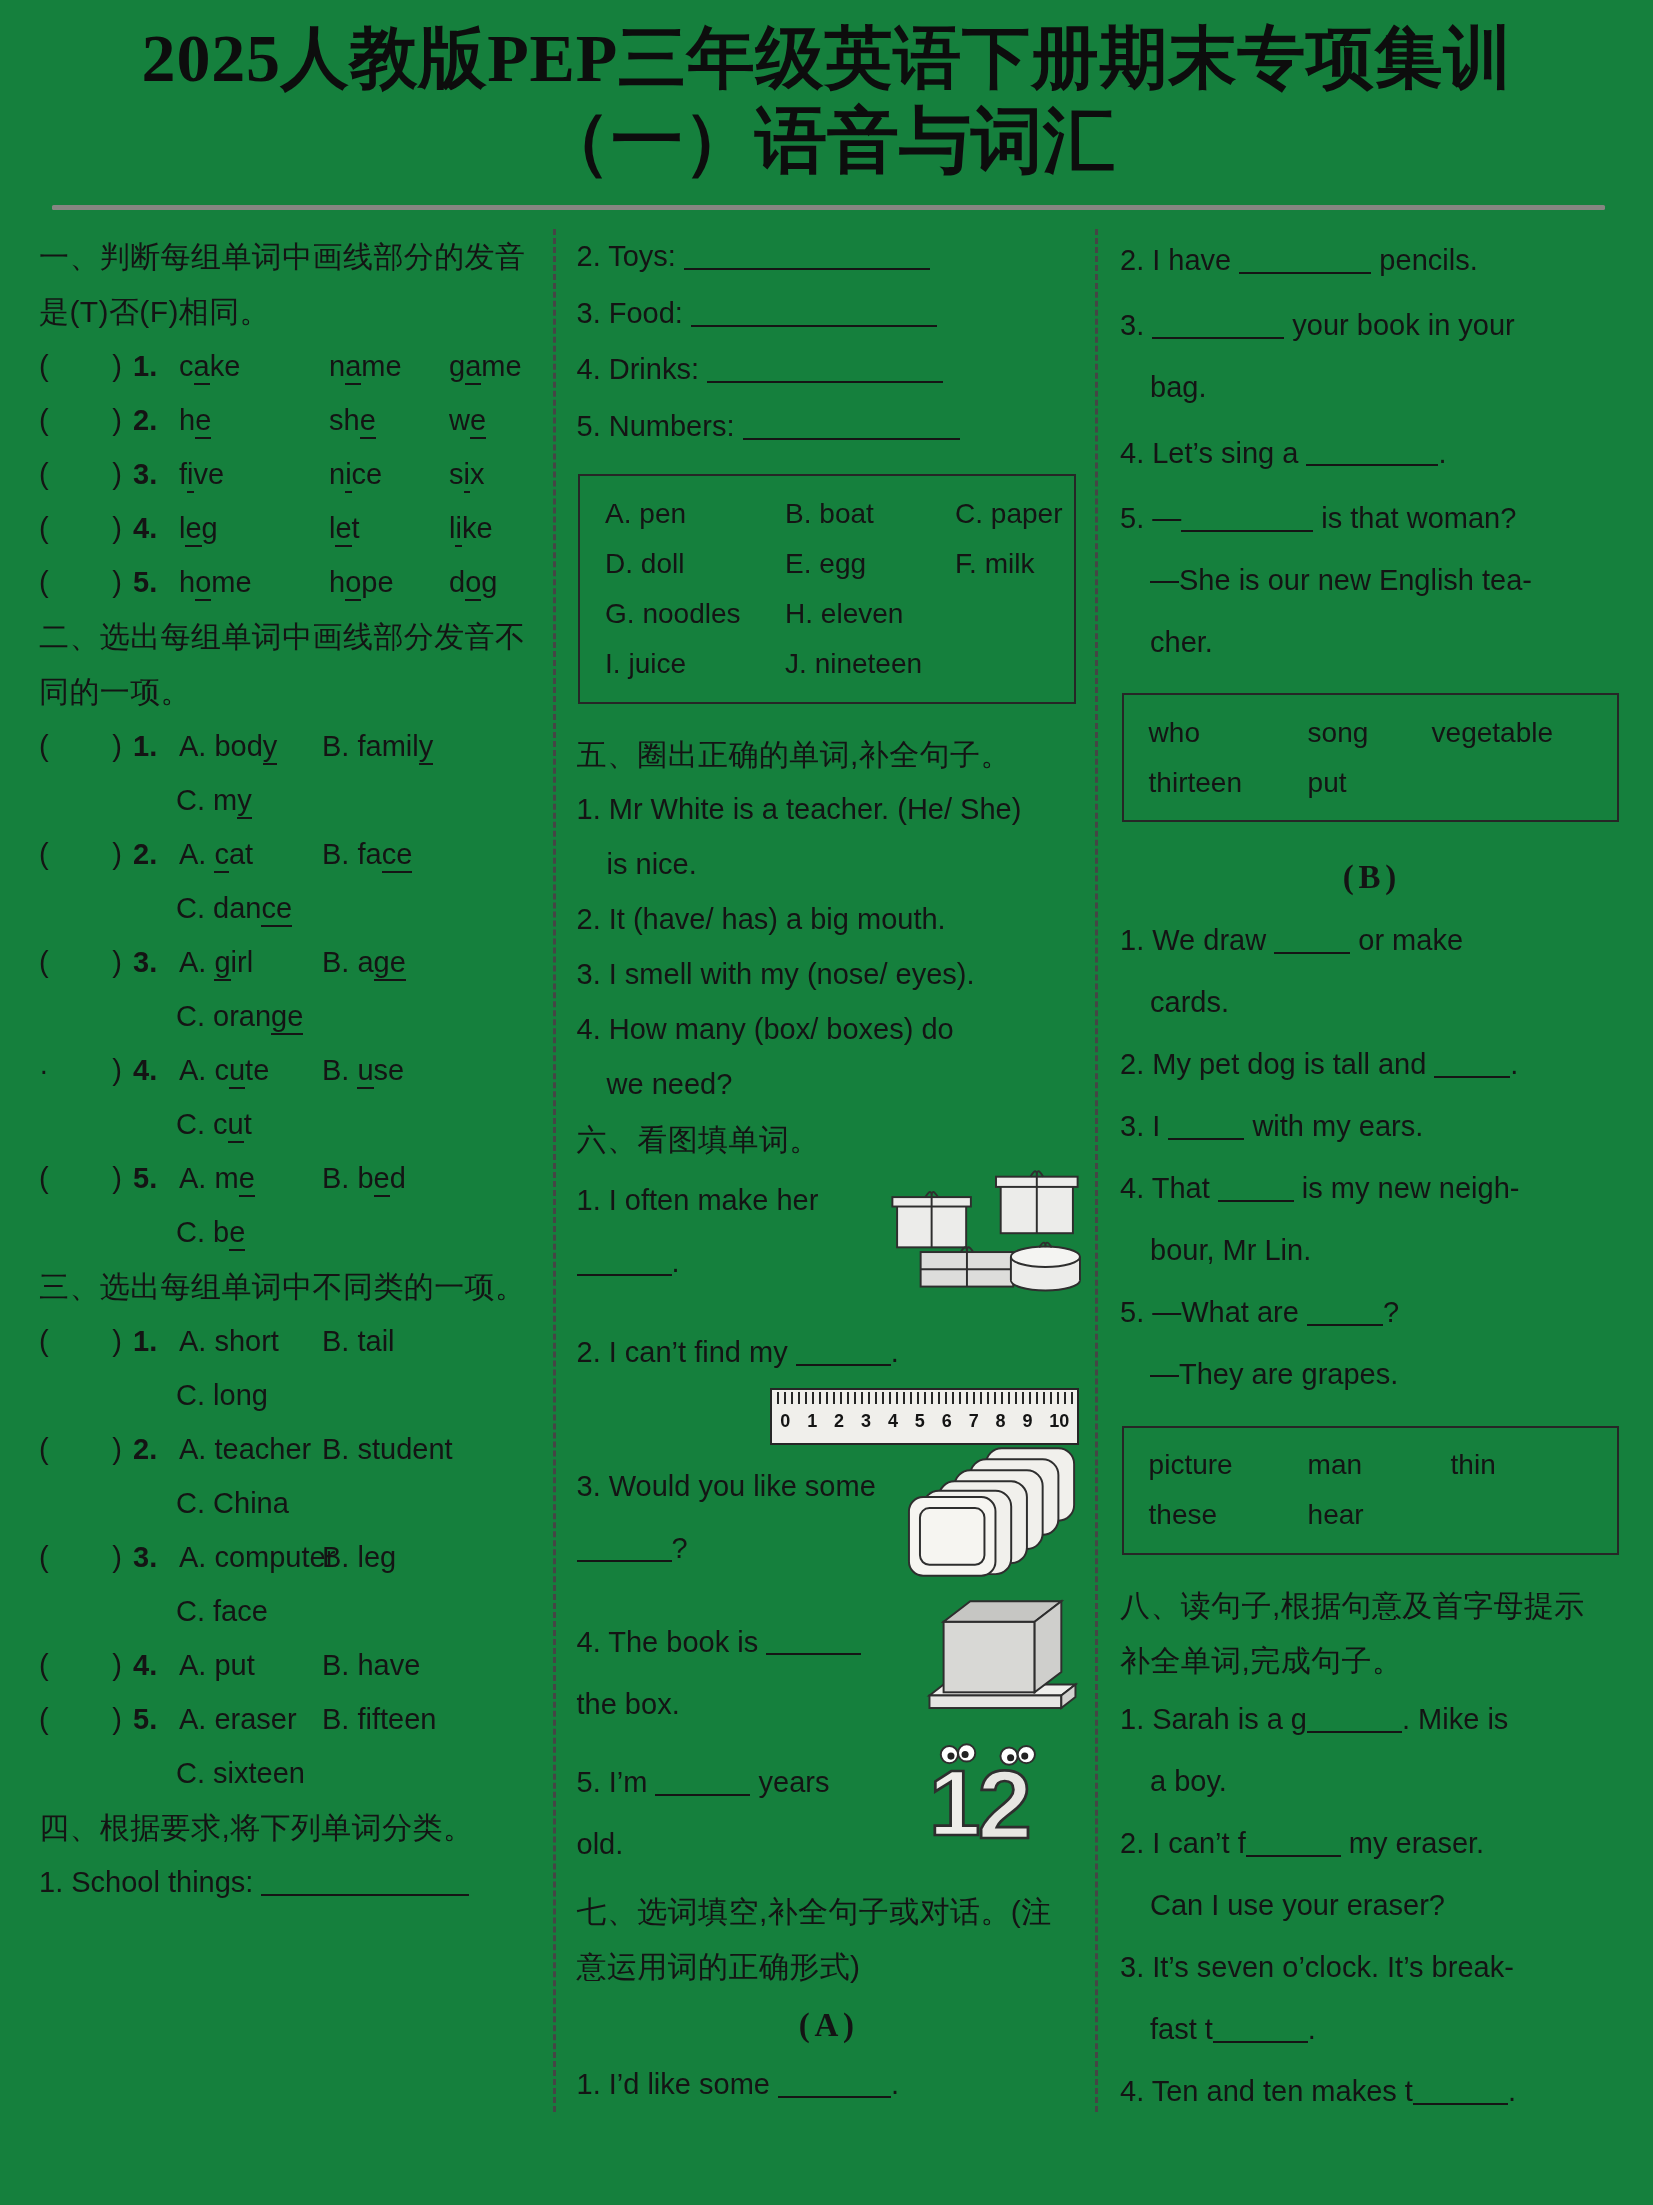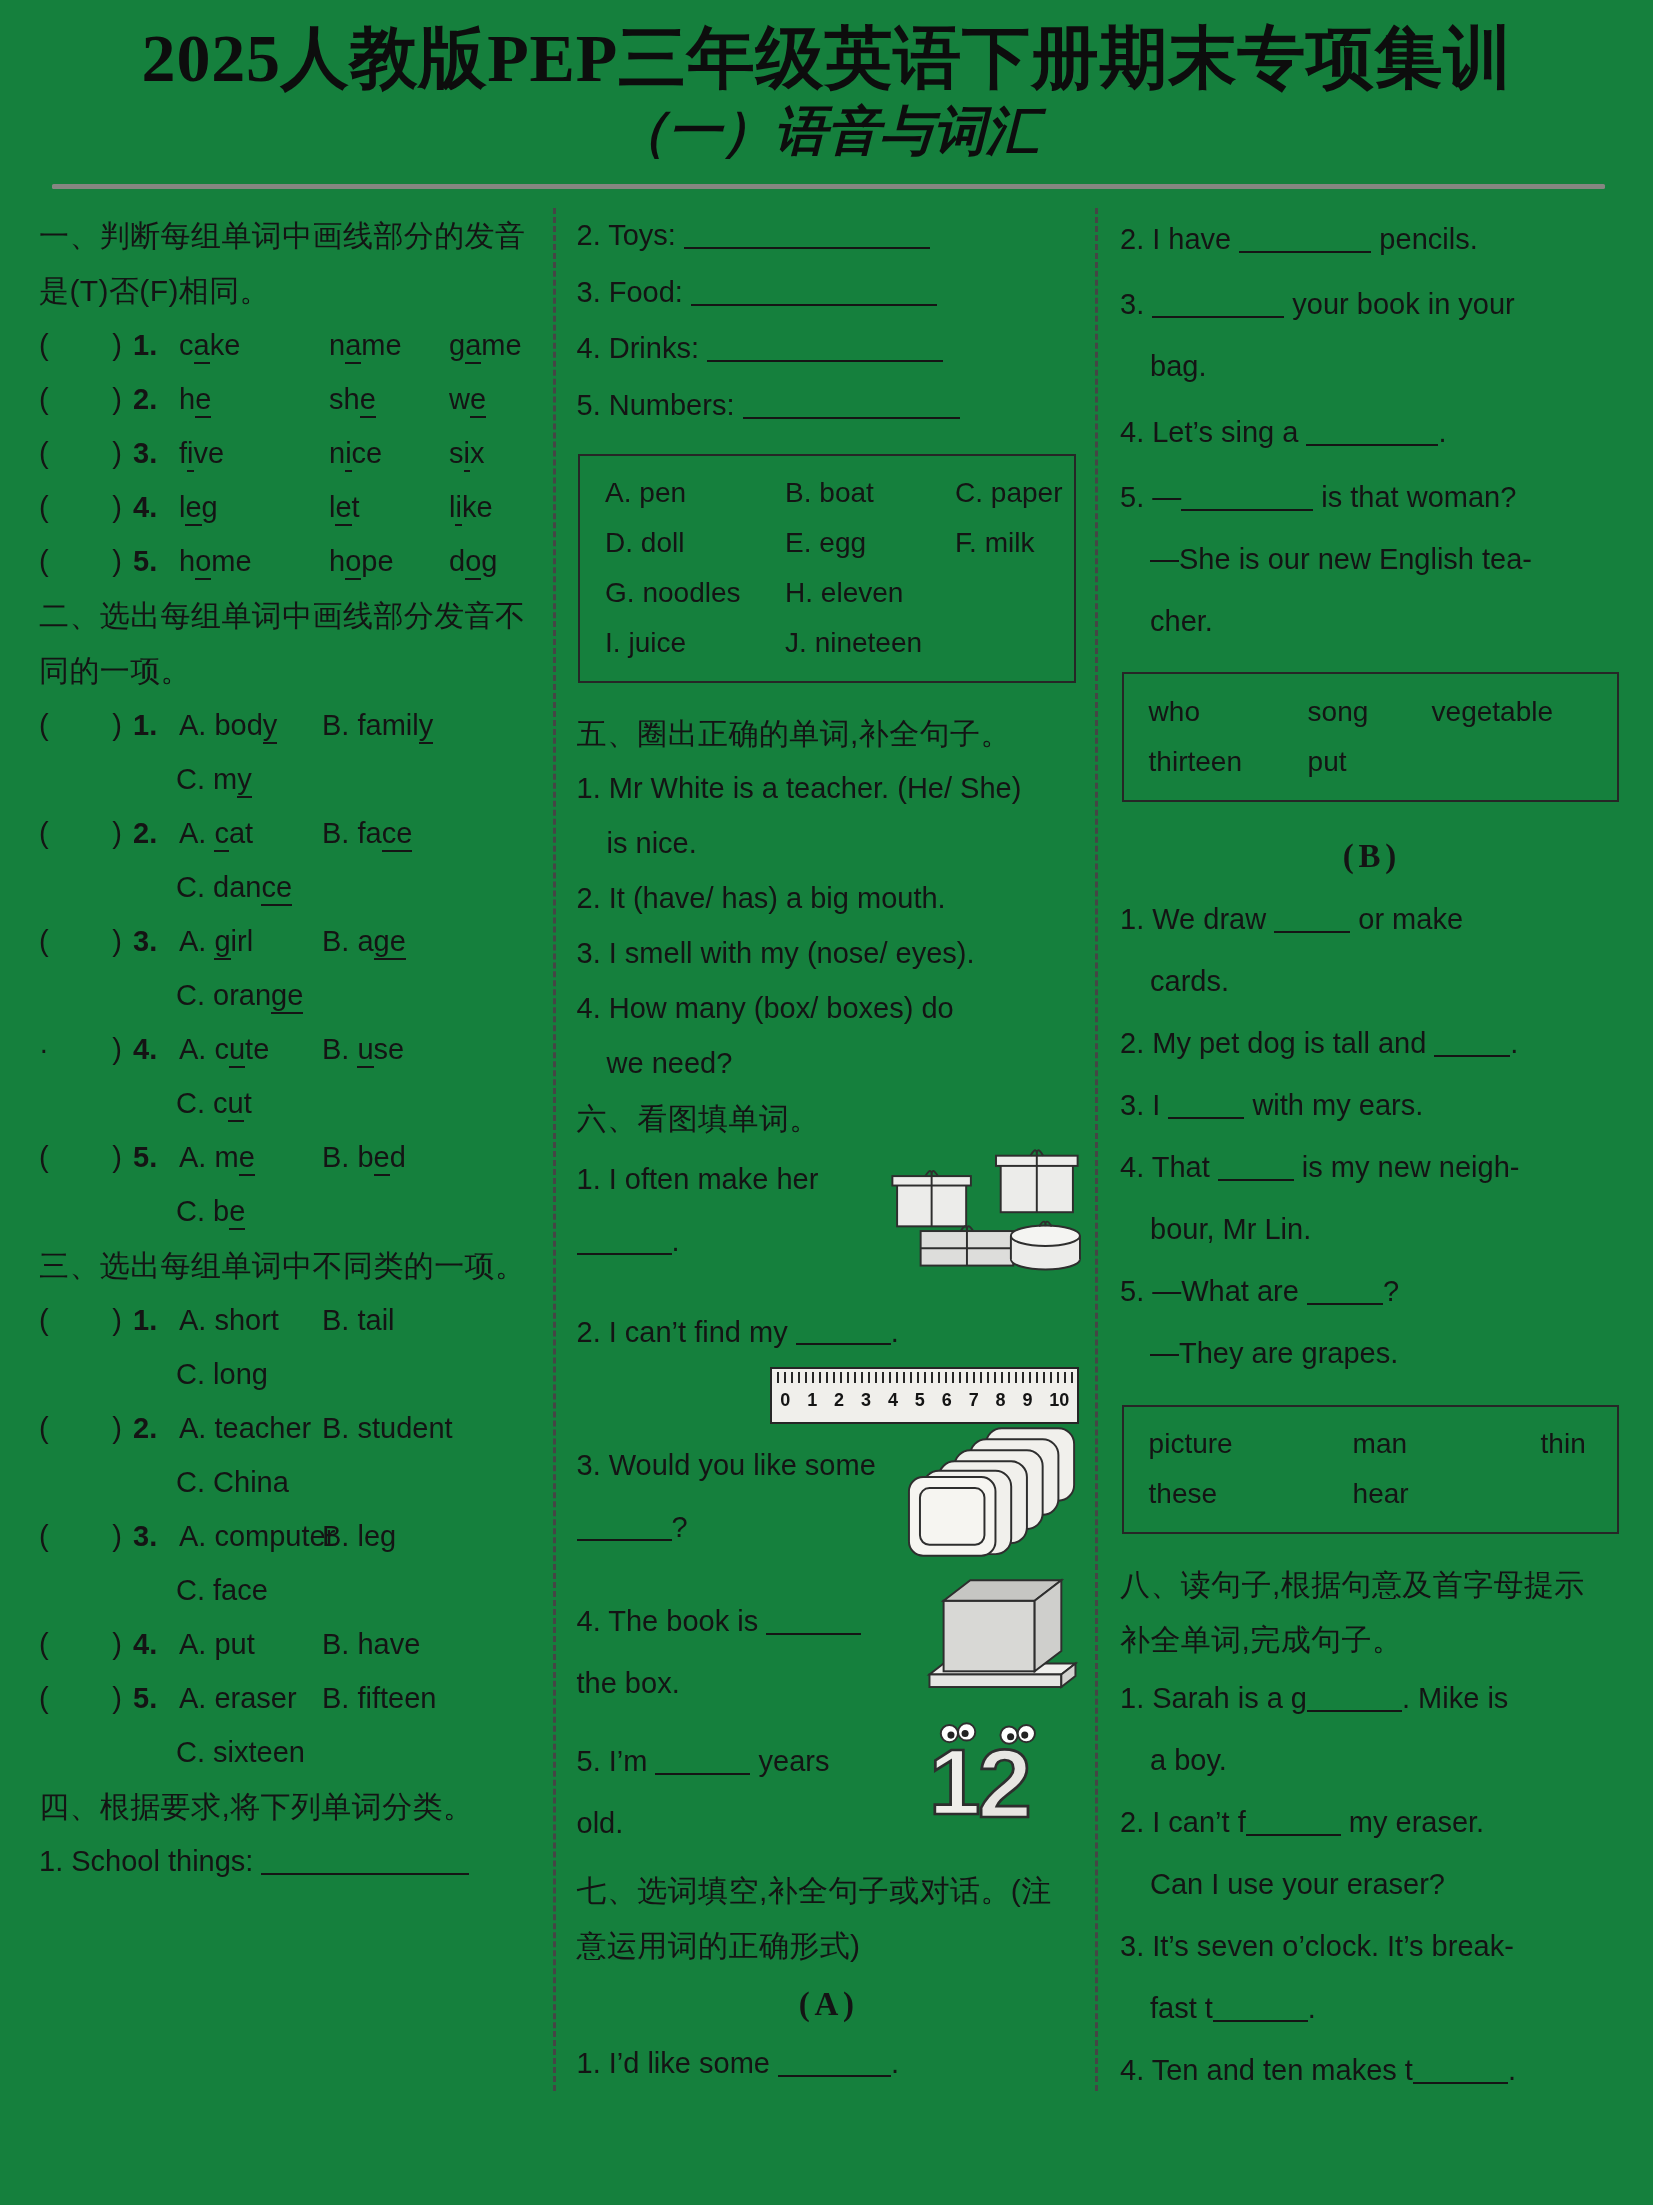--- a/index.html
+++ b/index.html
@@ -1,20 +1,20 @@
 <!DOCTYPE html>
 <html style="font-size:12.6px"><head>
 <meta charset="utf-8">
 <style>
   html,body{margin:0;padding:0;background:#e9e9e6;}
   .page{width:1654px;height:2205px;background:#15803d;color:#141414;
         font-family:"Liberation Sans","DejaVu Sans",sans-serif;overflow:hidden;position:relative;}
   .title{text-align:center;font-family:"Liberation Serif","DejaVu Serif",serif;font-weight:900;color:#0d0d0d;}
   .title .l1{font-size:68px;padding-top:19px;letter-spacing:0.8px;line-height:1.15;}
-  .title .l2{font-size:53px;margin-top:4.7px;line-height:1.1;font-style:italic;}
+  .title .l2{font-size:72px;margin-top:4.7px;line-height:1.1;}
   .divider{height:5.5px;background:#868682;margin:23.6px 49px 0 52px;border-radius:1.6px;}
   .columns{display:flex;align-items:flex-start;padding:19px 27px 0 39px;box-sizing:border-box;}
   .col{box-sizing:border-box;font-size:29px;}
   .col-1{width:514px;padding-right:7.9px;}
   .col-2{width:545px;border-left:3.2px dashed #454545;border-right:3.2px dashed #454545;padding:0 14px 0 20.5px;}
   .col-3{flex:1;padding-left:22px;padding-right:3.2px;}
   
   .h .hline{line-height:55px;font-size:30px;font-weight:normal;letter-spacing:0.4px;white-space:nowrap;}
   
   .row{display:flex;align-items:baseline;line-height:54px;white-space:nowrap;}
@@ -27,21 +27,21 @@
   .s .sline{line-height:55px;white-space:nowrap;}
   .col-3 .s .sline{line-height:62px;}
   .s .sline.ind{padding-left:30px;}
   .sp145{margin-bottom:1.6px;}
   .sp90{margin-bottom:3.2px;}
   
   .wordbox{border:2.4px solid #262626;margin:20.5px 4.7px 23.6px 1.6px;padding:12.6px 6.3px 12.6px 25px;}
   .boxrow{display:grid;line-height:50px;font-size:28px;}
   .cols3a .boxrow{grid-template-columns:172px 162px 1fr;gap:8px;}
   .cols3b .boxrow{grid-template-columns:159px 124px 1fr;}
-  .cols3c .boxrow{grid-template-columns:159px 143px 1fr;gap:45px;}
+  .cols3c .boxrow{grid-template-columns:159px 143px 1fr;}
   .centerlbl{text-align:center;font-weight:bold;font-size:33px;line-height:63px;
              font-family:"Liberation Serif","DejaVu Serif",serif;letter-spacing:4.7px;}
   
   .blank{display:inline-block;border-bottom:2.8px solid #151515;height:22px;margin-bottom:-3.9px;}
   .ul{border-bottom:2.8px solid #151515;padding-bottom:0.8px;}
   
   .imgq{position:relative;margin:1.6px 0;}
   .imgq .sline{line-height:62px;white-space:nowrap;}
   .iq-img{position:absolute;top:0;right:0;}
   .i-gifts{min-height:151px;}   .i-gifts .iq-img{top:-7.9px;right:-3.2px;}

